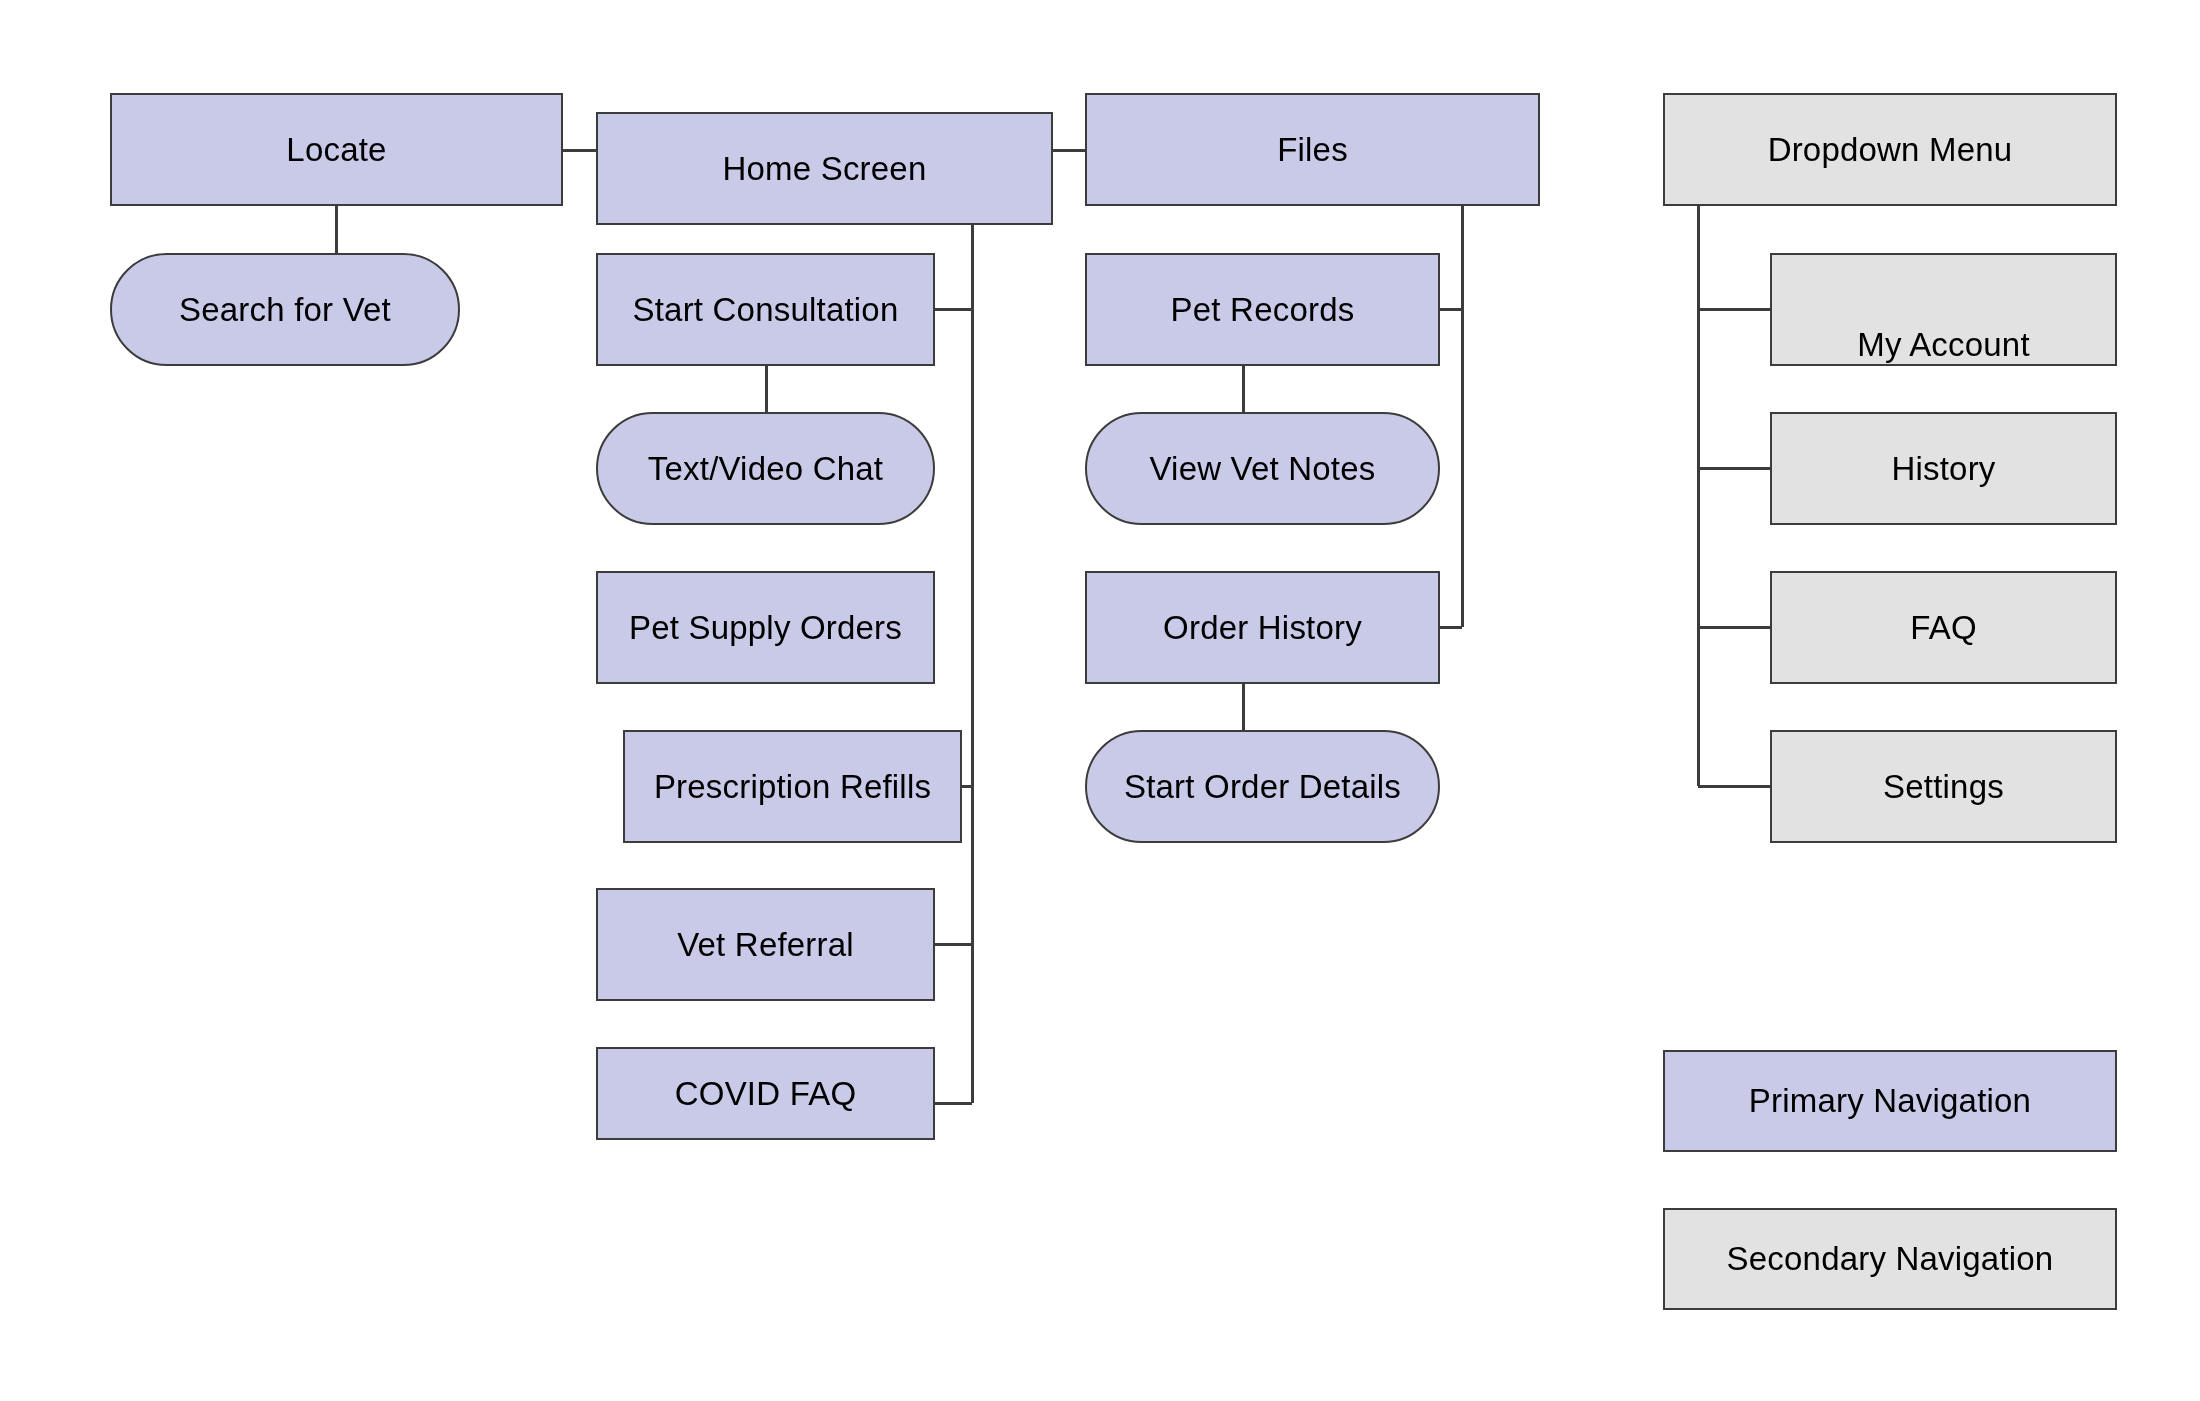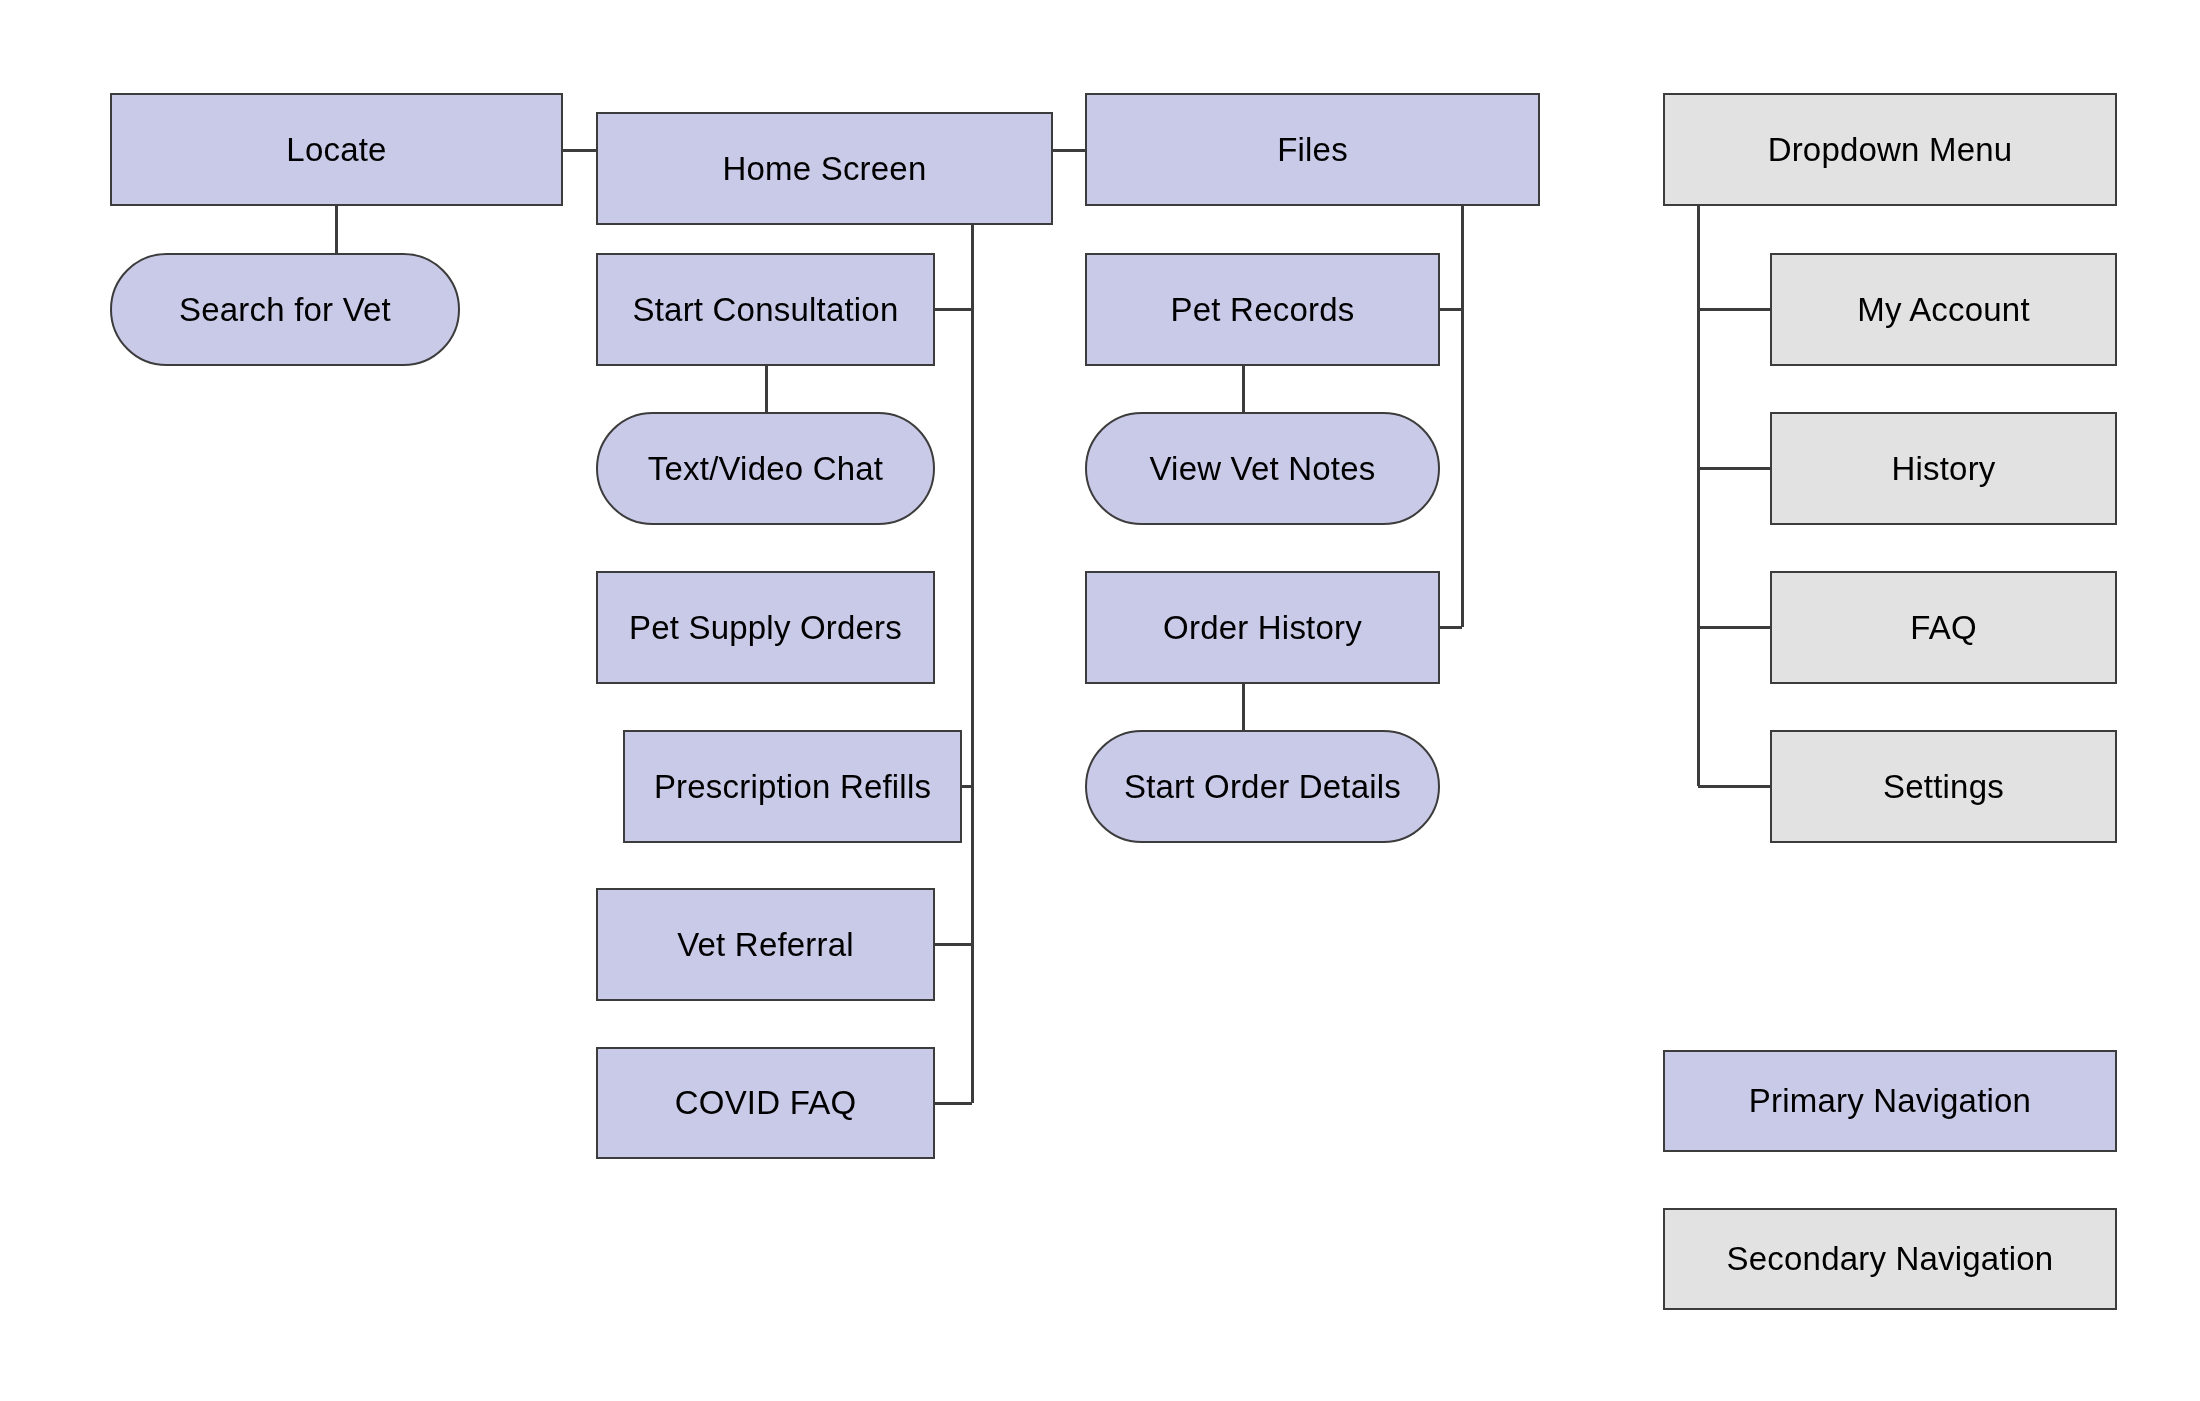--- a/index.html
+++ b/index.html
@@ -114,21 +114,21 @@
   </div>
 
   <div class="node primary" style="left:596px; top:730px; width:339px; height:113px;margin-left:27px;">
     <span class="node-label">Prescription Refills</span>
   </div>
 
   <div class="node primary" style="left:596px; top:888px; width:339px; height:113px;">
     <span class="node-label">Vet Referral</span>
   </div>
 
-  <div class="node primary" style="left:596px; top:1047px; width:339px; height:112px;">
+  <div class="node primary" style="left:596px; top:1047px; width:339px; height:93px;">
     <span class="node-label">COVID FAQ</span>
   </div>
 
   <div class="node primary" style="left:1085px; top:93px; width:455px; height:113px;">
     <span class="node-label">Files</span>
   </div>
 
   <div class="node primary" style="left:1085px; top:253px; width:355px; height:113px;">
     <span class="node-label">Pet Records</span>
   </div>
@@ -142,21 +142,21 @@
   </div>
 
   <div class="node primary rounded" style="left:1085px; top:730px; width:355px; height:113px;">
     <span class="node-label">Start Order Details</span>
   </div>
 
   <div class="node secondary" style="left:1663px; top:93px; width:454px; height:113px;">
     <span class="node-label">Dropdown Menu</span>
   </div>
 
-  <div class="node secondary" style="left:1770px; top:253px; width:347px; height:113px;">
+  <div class="node secondary" style="left:1770px; top:253px; width:347px; height:113px;align-items:flex-end;">
     <span class="node-label">My Account</span>
   </div>
 
   <div class="node secondary" style="left:1770px; top:412px; width:347px; height:113px;">
     <span class="node-label">History</span>
   </div>
 
   <div class="node secondary" style="left:1770px; top:571px; width:347px; height:113px;">
     <span class="node-label">FAQ</span>
   </div>

